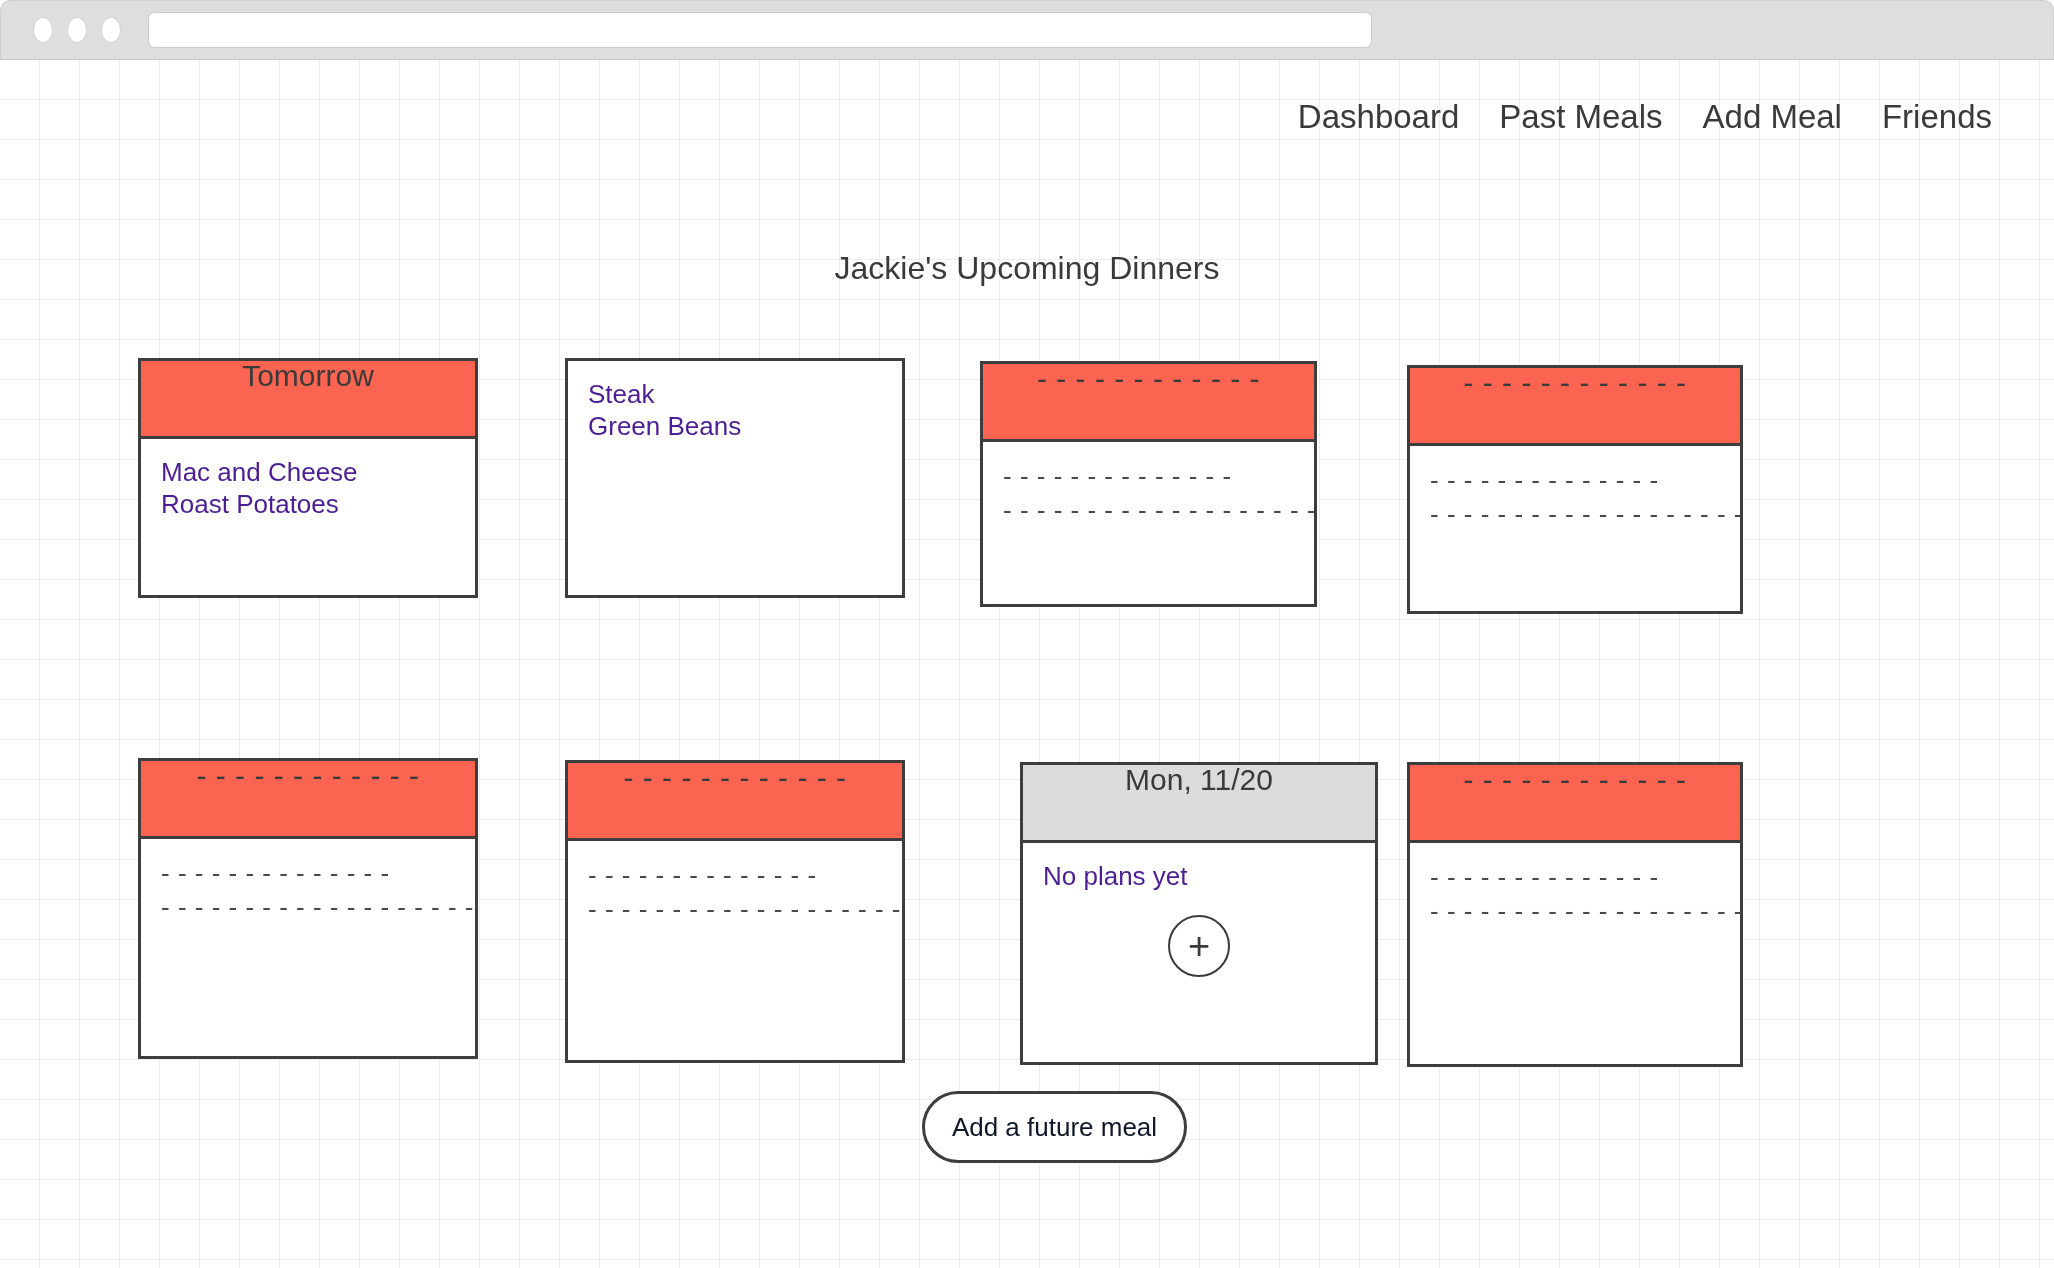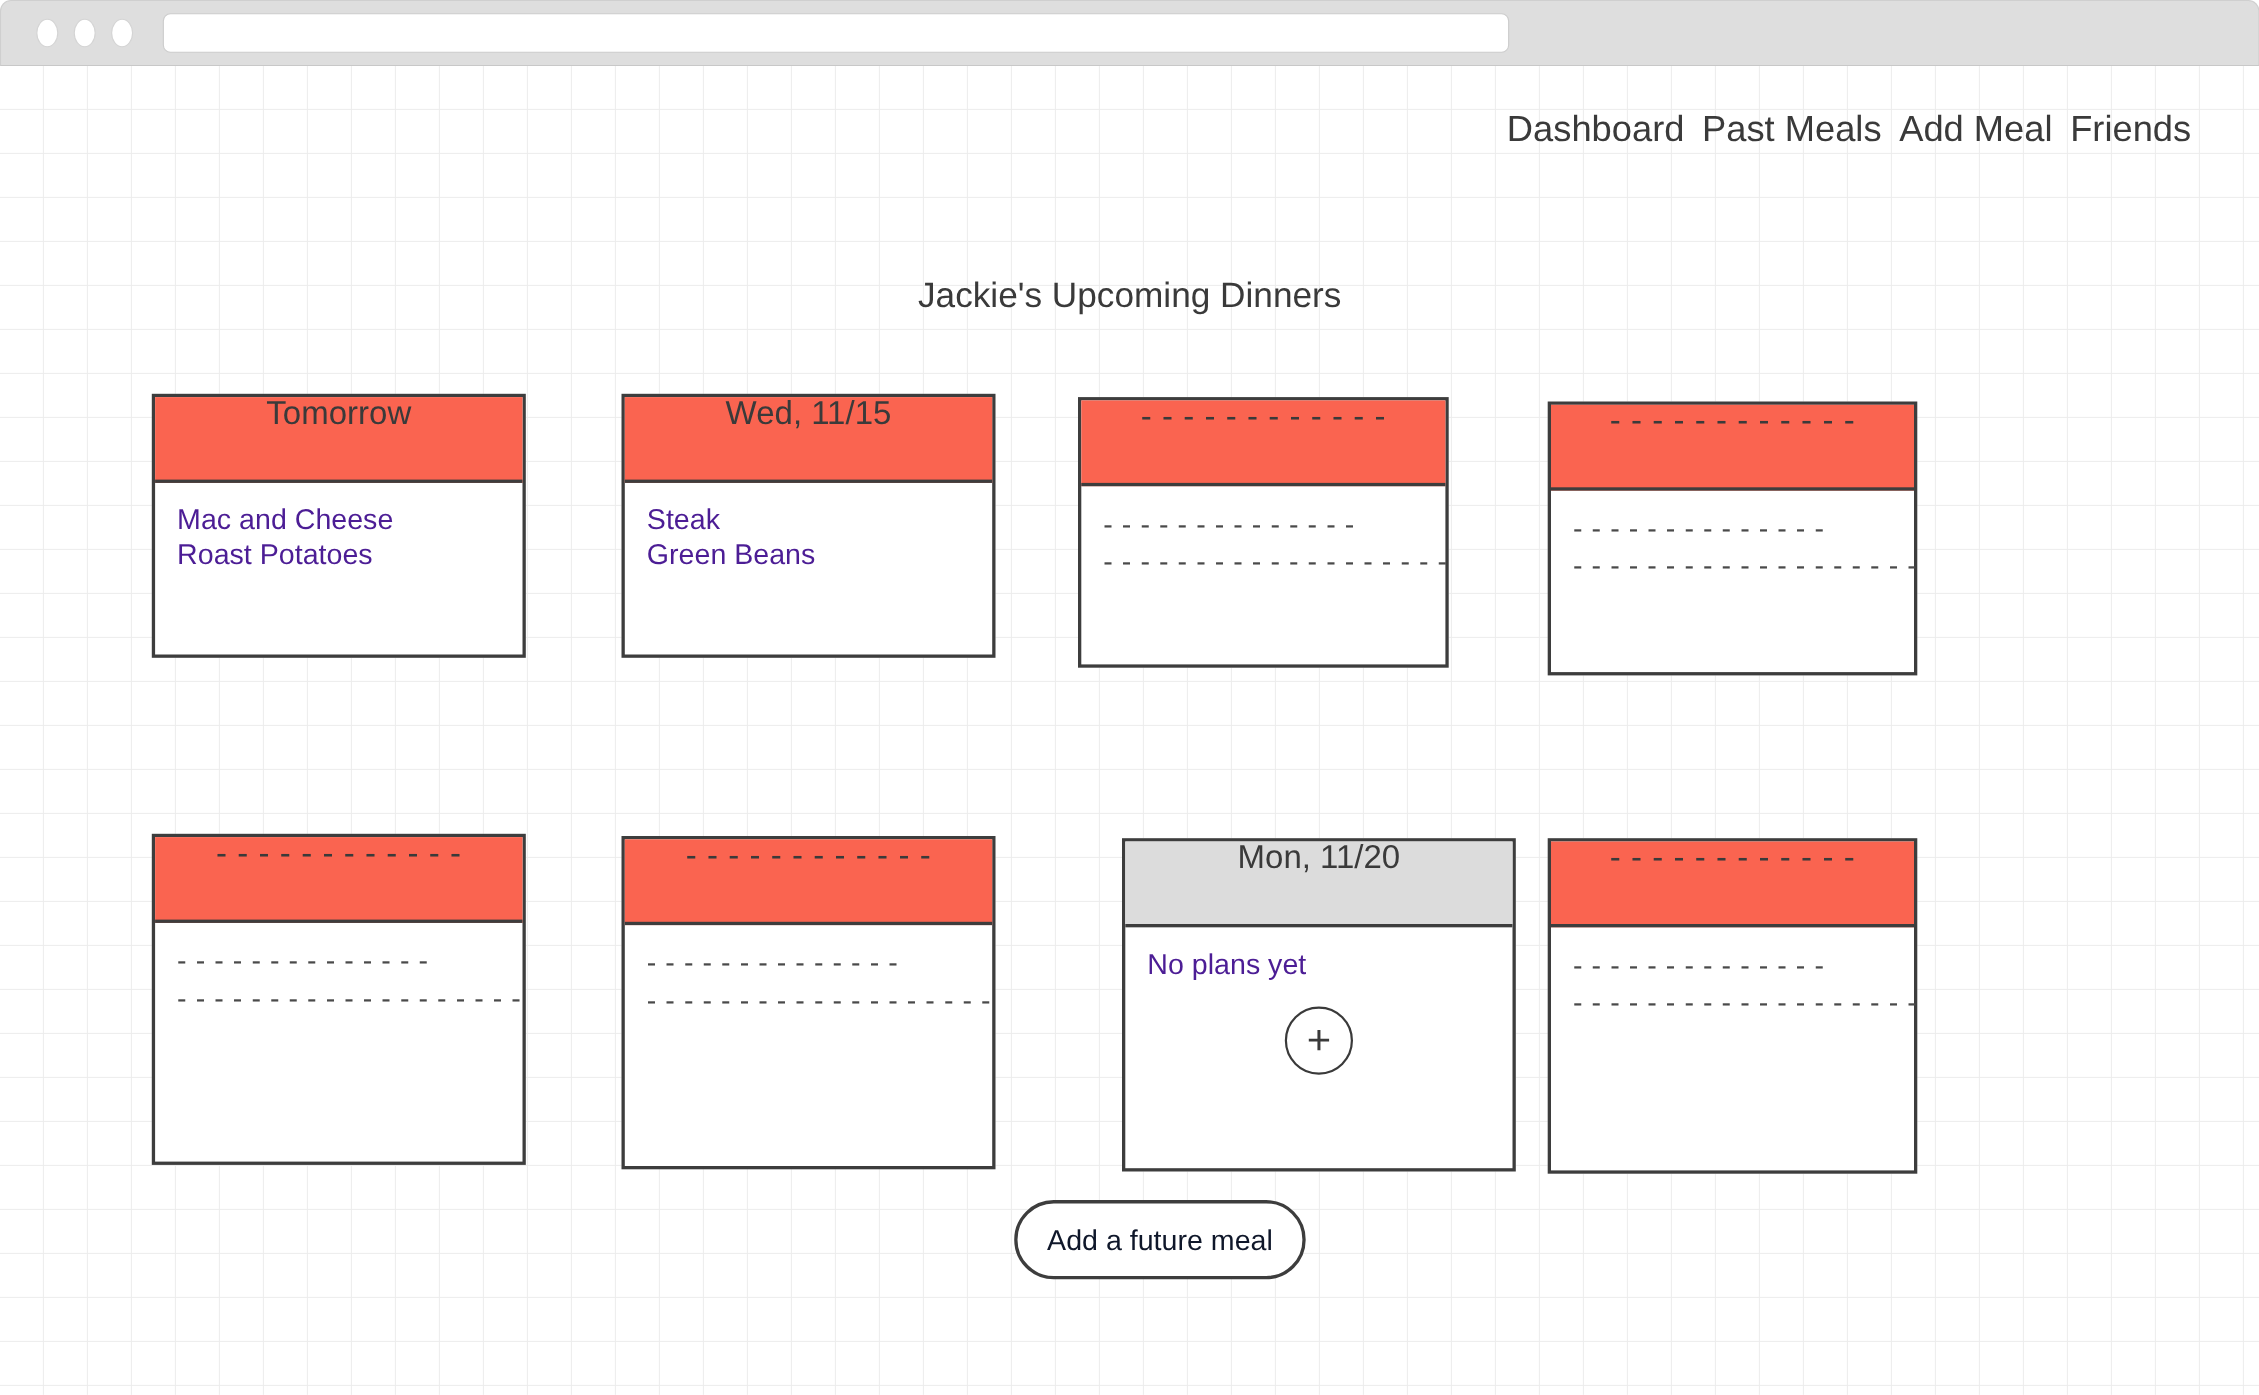--- a/index.html
+++ b/index.html
@@ -78,21 +78,21 @@
     color: #3d3d3d;
     letter-spacing: -0.5px;
     line-height: 1;
   }
   #main-nav {
     position: absolute;
     right: 62px;
     top: 40px;
     display: flex;
     align-items: baseline;
-    gap: 16px;
+    gap: 40px;
   }
   .nav-link {
     font-size: 33px;
     color: #3a3a3a;
     white-space: nowrap;
     cursor: pointer;
     line-height: 1;
   }
 
   
@@ -217,23 +217,20 @@
     <div class="card-header">
       <span class="card-header-text">Tomorrow</span>
     </div>
     <div class="card-body">
       <span class="card-line">Mac and Cheese</span>
       <span class="card-line">Roast Potatoes</span>
     </div>
   </div>
 
   <div class="meal-card" style="left:565px; top:298px; width:340px; height:240px;">
-    <div class="card-header">
-      <span class="card-header-text">Wed, 11/15</span>
-    </div>
     <div class="card-body">
       <span class="card-line">Steak</span>
       <span class="card-line">Green Beans</span>
     </div>
   </div>
 
   <div class="meal-card" style="left:980px; top:301px; width:337px; height:246px;">
     <div class="card-header">
       <span class="card-header-text dash-header">- - - - - - - - - - - -</span>
     </div>

